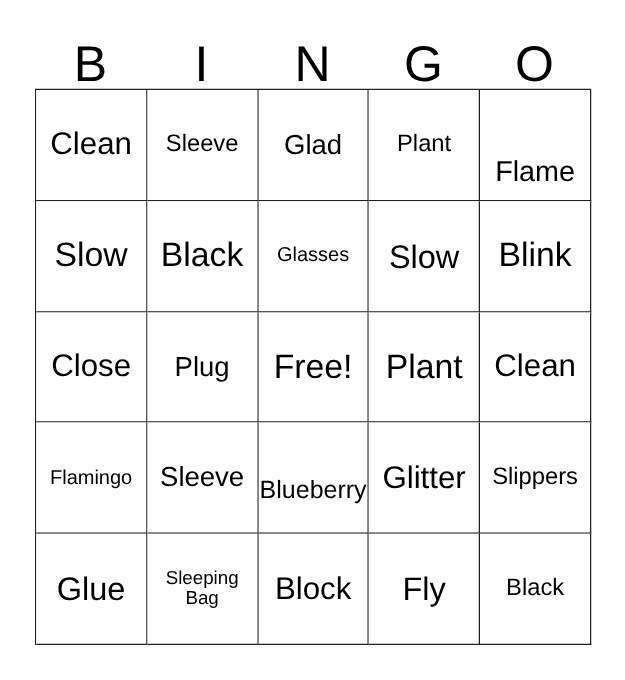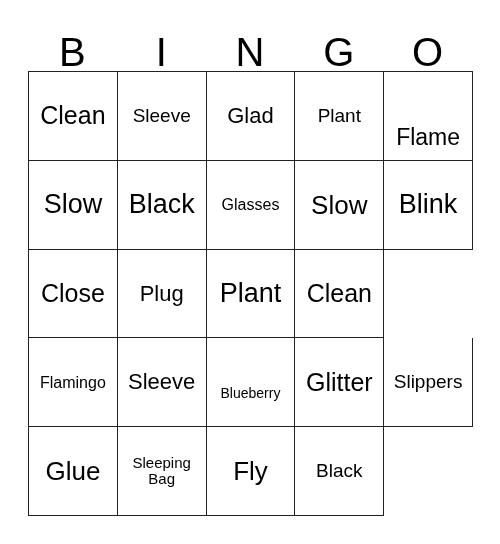--- a/index.html
+++ b/index.html
@@ -77,21 +77,21 @@
 
   
   .fs-xxl { font-size: 26px; }
   .fs-xl  { font-size: 22px; }
   .fs-l   { font-size: 27px; }
   .fs-m   { font-size: 25px; }
   .fs-s   { font-size: 23px; margin-top: 44px; }
   .fs-xs  { font-size: 19px; }
   .fs-xxs { font-size: 15px; }
   .fs-t   { font-size: 16px; }
-  .fs-tt  { font-size: 14px; margin-top: 22px; }
+  .fs-tt  { font-size: 20px; margin-top: 22px; }
 </style>
 </head>
 <body>
 
 <div class="card">
 
   <div class="header-row">
     <div class="header-cell">
       <span class="header-letter">B</span>
     </div>
@@ -148,20 +148,23 @@
     </div>
 
     <div class="grid-row">
       <div class="cell">
           <span class="cell-text fs-m">Close</span>
         </div>
       <div class="cell">
           <span class="cell-text fs-xl">Plug</span>
         </div>
       <div class="cell">
+          <span class="cell-text fs-l">Free!</span>
+        </div>
+      <div class="cell">
           <span class="cell-text fs-l">Plant</span>
         </div>
       <div class="cell">
           <span class="cell-text fs-m">Clean</span>
         </div>
     </div>
 
     <div class="grid-row">
       <div class="cell">
           <span class="cell-text fs-t">Flamingo</span>
@@ -182,20 +185,23 @@
 
     <div class="grid-row">
       <div class="cell">
           <span class="cell-text fs-xxl">Glue</span>
         </div>
       <div class="cell">
           <span class="cell-text fs-xxs">Sleeping
 Bag</span>
         </div>
       <div class="cell">
+          <span class="cell-text fs-m">Block</span>
+        </div>
+      <div class="cell">
           <span class="cell-text fs-xxl">Fly</span>
         </div>
       <div class="cell">
           <span class="cell-text fs-xs">Black</span>
         </div>
     </div>
 
   </div>
 </div>
 

